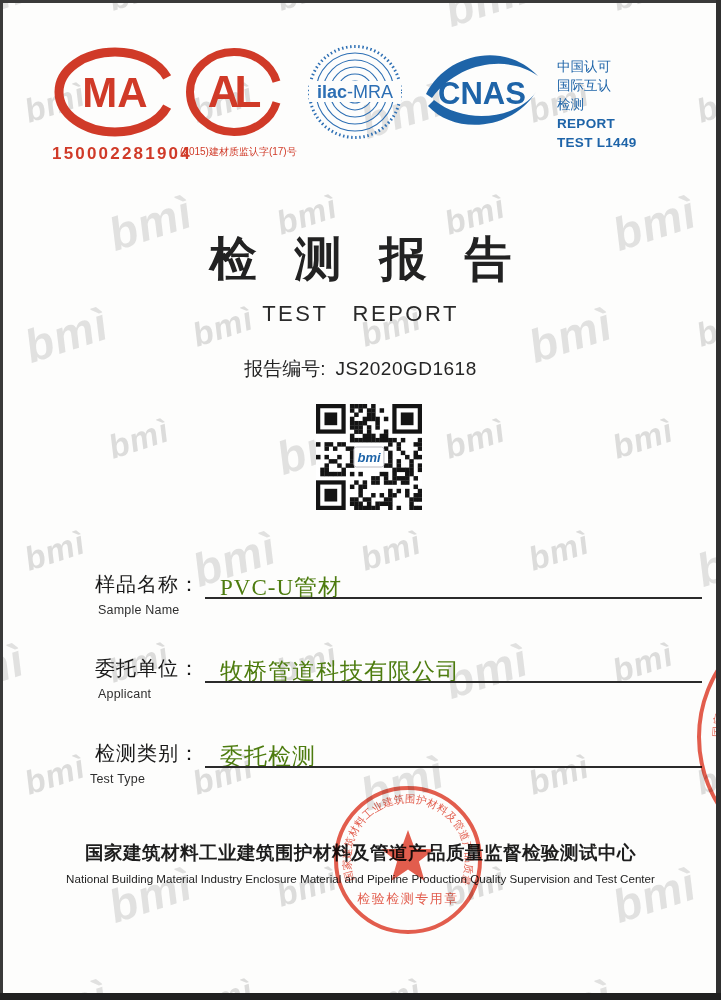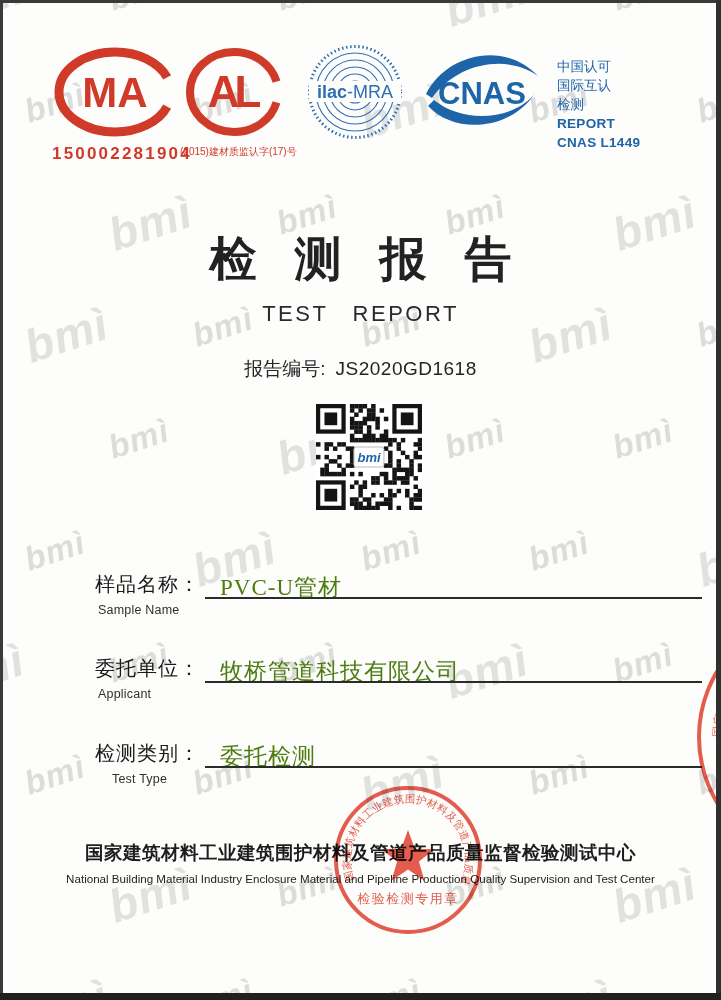--- a/index.html
+++ b/index.html
@@ -158,21 +158,21 @@
         <path d="M8,58 C34,86 90,84 116,44 C98,70 46,78 14,52 Z" fill="#1e64a8"></path>
         <text x="62" y="56" text-anchor="middle" font-size="31" font-weight="bold" fill="#1e64a8" font-family="Liberation Sans,sans-serif">CNAS</text>
       </svg>
     </div>
 
     <div class="abs accr" style="left:557px;top:57px;color:#1e64a8;">
       <div>中国认可</div>
       <div>国际互认</div>
       <div>检测</div>
       <div class="en">REPORT</div>
-      <div class="en">CNAS L1449</div>
+      <div class="en">TEST L1449</div>
     </div>
 
     <div class="abs title-zh">检测报告</div>
     <div class="abs title-en">TEST REPORT</div>
 
     <div class="abs report-no">
       <span>报告编号:</span><span class="val">JS2020GD1618</span>
     </div>
 
     <div class="abs qr-wrap">
@@ -382,21 +382,21 @@
       <div class="abs field-label" style="left:95px;top:655px;">委托单位：</div>
       <div class="abs field-value" style="left:220px;top:656px;">牧桥管道科技有限公司</div>
       <div class="abs field-line" style="left:205px;top:681px;width:497px;"></div>
       <div class="abs field-en" style="left:98px;top:687px;">Applicant</div>
     </div>
 
     <div>
       <div class="abs field-label" style="left:95px;top:740px;">检测类别：</div>
       <div class="abs field-value" style="left:220px;top:741px;">委托检测</div>
       <div class="abs field-line" style="left:205px;top:766px;width:497px;"></div>
-      <div class="abs field-en" style="left:112px;top:772px;text-align:right;">Test Type</div>
+      <div class="abs field-en" style="left:90px;top:772px;text-align:right;">Test Type</div>
     </div>
 
     <div class="abs footer-zh">国家建筑材料工业建筑围护材料及管道产品质量监督检验测试中心</div>
     <div class="abs footer-en">National Building Material Industry Enclosure Material and Pipeline Production Quality Supervision and Test Center</div>
   </div>
 
   <div class="abs stamp" style="left:328px;top:780px;">
     <svg width="160" height="160" viewBox="0 0 160 160">
       <defs>
         <path id="ringArc" d="M 26 100 A 57.6 57.6 0 1 1 134 100" fill="none"></path>

